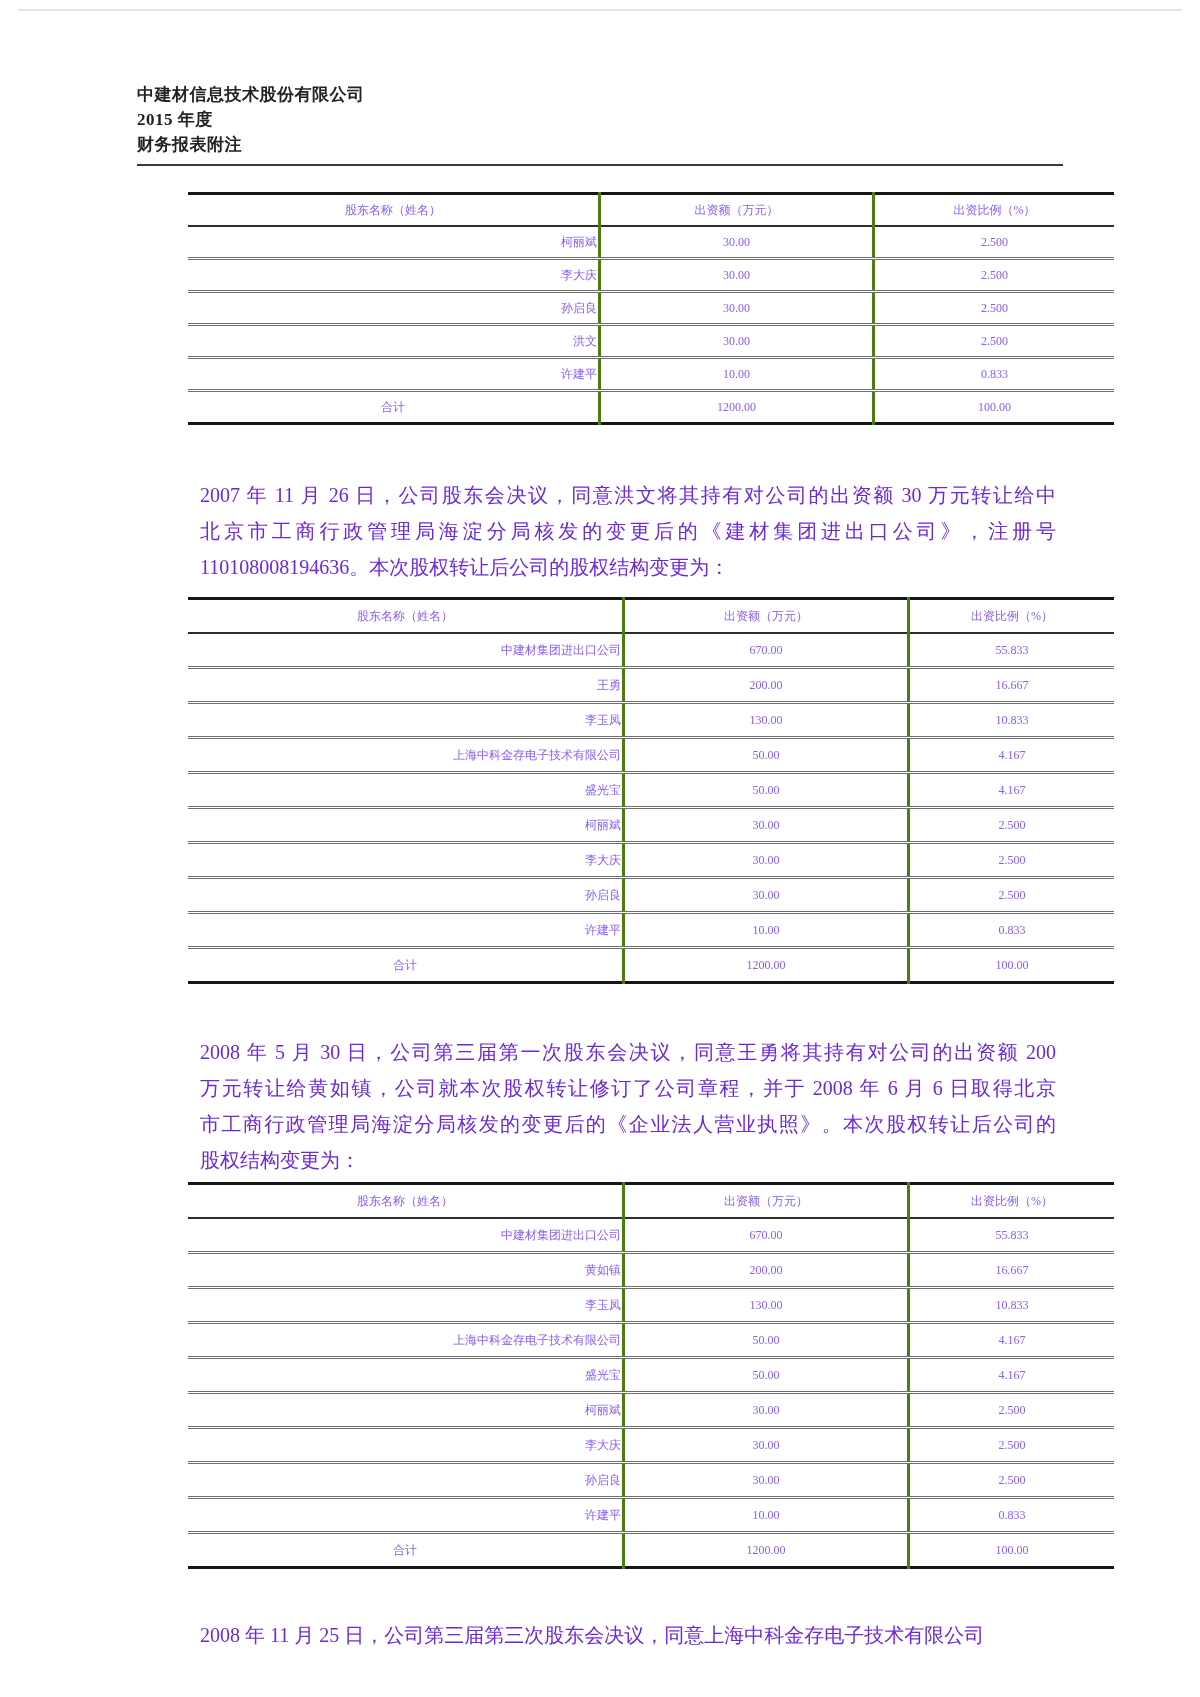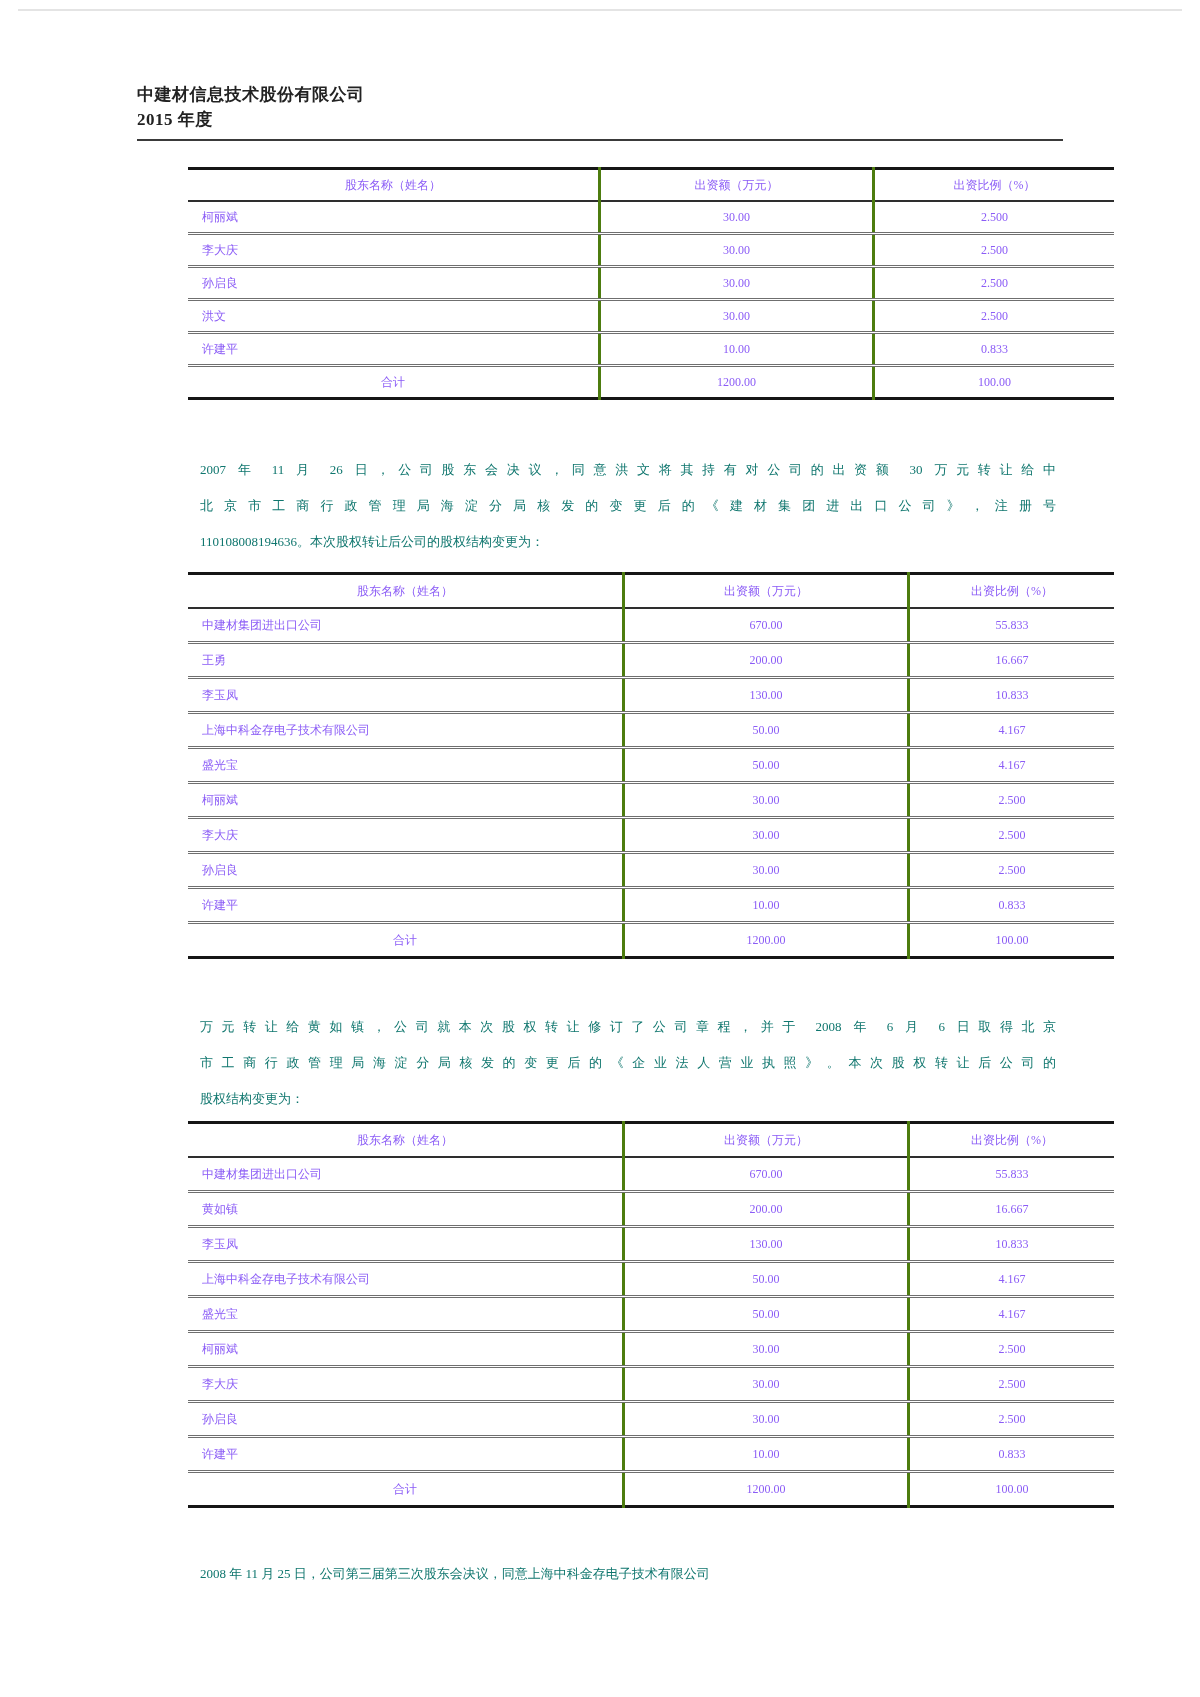--- a/index.html
+++ b/index.html
@@ -21,47 +21,48 @@
     border-collapse:collapse; table-layout:fixed; width:914px; margin-left:51px;
     font-size:12px; color:#8b5cf6;
     border-top:3px solid #161616; border-bottom:3px solid #161616;
   }
   table.t td { vertical-align:middle; overflow:hidden; white-space:nowrap; }
   table.t1 td { height:28px; }
   table.t23 td { height:30px; }
   table.t tr.hdr td { border-bottom:2px solid #2e2e2e; text-align:center; }
   table.t tr.row td { border-bottom:3px double #6f6f6f; }
   table.t td.c1, table.t td.c2 { border-left:3px solid #4d7c0f; }
-  table.t td.name { text-align:left; padding-left:14px; }
+  table.t td.name { text-align:right; padding-left:14px; }
   table.t td.num { text-align:center; }
   table.t tr.total td { text-align:center; }
   table.t1 td.c0 { width:408px; } table.t1 td.c1 { width:269px; } table.t1 td.c2 { width:237px; }
   table.t23 td.c0 { width:432px; } table.t23 td.c1 { width:280px; } table.t23 td.c2 { width:202px; }
   .mt-t1 { margin-top:26px; }
   .mt-t2 { margin-top:12px; }
   .mt-t3 { margin-top:4px; }
 
   
-  .para { margin-left:63px; width:856px; font-size:13px; line-height:36px; color:#0f766e; }
+  .para { margin-left:63px; width:856px; font-size:20px; line-height:36px; color:#6d28d9; }
   .mt-p1 { margin-top:52px; }
   .mt-p2 { margin-top:50px; }
   .mt-p3 { margin-top:48px; }
   .pline { text-align:justify; text-align-last:justify; }
   .pline.plast { text-align-last:left; }
 </style>
 </head>
 <body>
 
 <div class="page">
   <div class="scan-edge"></div>
   <div class="content">
 
     <div class="doc-header">
       <div>中建材信息技术股份有限公司</div>
       <div>2015 年度</div>
+      <div>财务报表附注</div>
     </div>
     <div class="rule"></div>
 
     <table class="t t1 mt-t1">
         <tbody>
           <tr class="hdr">
             <td class="c0">股东名称（姓名）</td>
             <td class="c1">出资额（万元）</td>
             <td class="c2">出资比例（%）</td>
           </tr>
@@ -158,20 +159,21 @@
           </tr>
           <tr class="total">
             <td class="c0">合计</td>
             <td class="c1">1200.00</td>
             <td class="c2">100.00</td>
           </tr>
         </tbody>
       </table>
 
     <div class="para mt-p2">
+        <div class="pline">2008 年 5 月 30 日，公司第三届第一次股东会决议，同意王勇将其持有对公司的出资额 200</div>
         <div class="pline">万元转让给黄如镇，公司就本次股权转让修订了公司章程，并于 2008 年 6 月 6 日取得北京</div>
         <div class="pline">市工商行政管理局海淀分局核发的变更后的《企业法人营业执照》。本次股权转让后公司的</div>
         <div class="pline plast">股权结构变更为：</div>
       </div>
 
     <table class="t t23 mt-t3">
         <tbody>
           <tr class="hdr">
             <td class="c0">股东名称（姓名）</td>
             <td class="c1">出资额（万元）</td>

